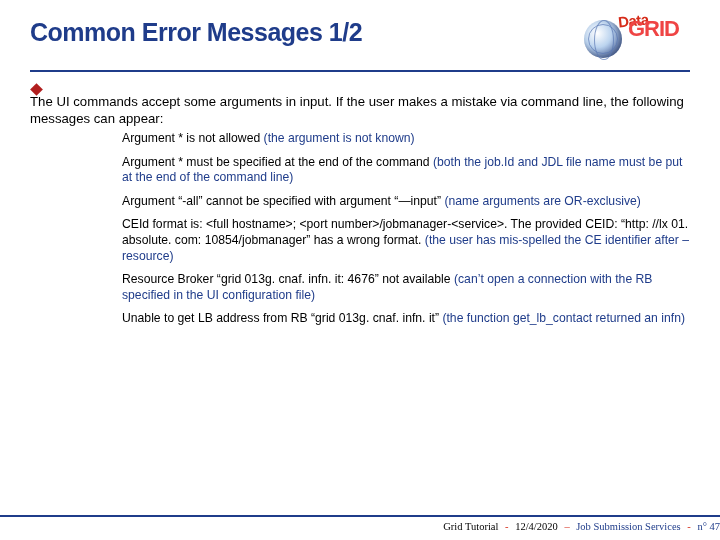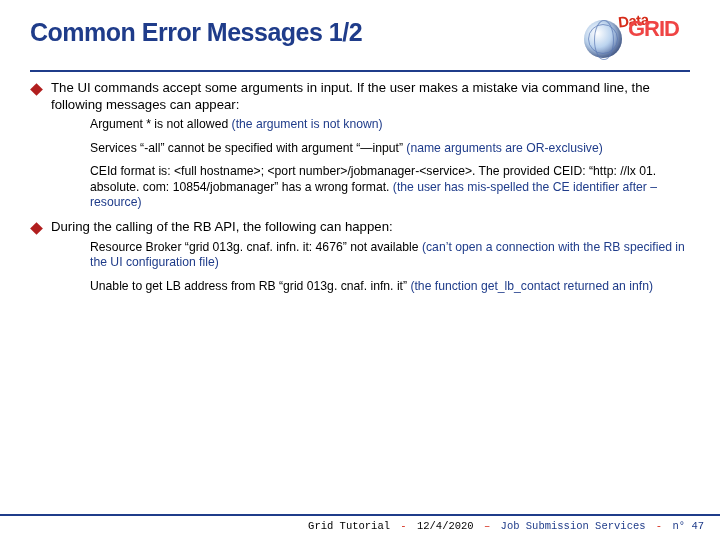--- a/index.html
+++ b/index.html
@@ -85,35 +85,36 @@
     margin: 6px 0 8px 0;
   }
 
   .body {
     font-size: 13.2px;
     line-height: 1.25;
   }
   .bullet {
     display: flex;
     margin: 4px 0 2px 0;
+    flex-direction: column;
   }
   .diamond {
     flex: 0 0 auto;
     width: 9px;
     height: 9px;
     background: #b11e1e;
     transform: rotate(45deg);
     margin: 5px 10px 0 2px;
   }
   .bullet .text {
     flex: 1 1 auto;
   }
 
   .sublist {
-    margin: 4px 0 6px 60px;
+    margin: 4px 0 6px 92px;
   }
   .subitem {
     font-size: 12.2px;
     line-height: 1.28;
     margin: 4px 0 8px 0;
     font-family: Tahoma, Verdana, sans-serif;
   }
   .explain { color: #1f3c8a; }
 
   .footer {
@@ -123,22 +124,21 @@
     bottom: 8px;
   }
   .footer-hr {
     border: none;
     border-top: 2px solid #1f3c8a;
     margin: 0 0 4px 0;
   }
   .footer-text {
     text-align: right;
     font-size: 10.5px;
-    padding-right: 16px;
-    font-family: Liberation Mono, monospace;
+    font-family: Liberation Serif, serif;
     margin-left: 32px;
   }
   .footer-text .blue { color: #1f3c8a; }
   .footer-text .sep  { color: #d62c1a; margin: 0 4px; }
 </style>
 </head>
 <body>
 
 <div class="slide">
 
@@ -158,31 +158,30 @@
     <div class="bullet">
       <div class="diamond"></div>
       <div class="text">The UI commands accept some arguments in input. If the user makes a mistake via command line, the following messages can appear:</div>
     </div>
 
     <div class="sublist">
       <div class="subitem">
         <span>Argument * is not allowed </span><span class="explain">(the argument is not known)</span>
       </div>
       <div class="subitem">
-        <span>Services “-all” cannot be specified with argument “—input” </span><span class="explain">(name arguments are OR-exclusive)</span>
+        <span>Argument * must be specified at the end of the command </span><span class="explain">(both the job.Id and JDL file name must be put at the end of the command line)</span>
+      </div>
+      <div class="subitem">
+        <span>Argument “-all” cannot be specified with argument “—input” </span><span class="explain">(name arguments are OR-exclusive)</span>
       </div>
       <div class="subitem">
         <span>CEId format is: &lt;full hostname&gt;; &lt;port number&gt;/jobmanager-&lt;service&gt;. The provided CEID: “http: //lx 01. absolute. com: 10854/jobmanager” has a wrong format. </span><span class="explain">(the user has mis-spelled the CE identifier after –resource)</span>
       </div>
     </div>
 
-    <div class="bullet">
-      <div class="diamond"></div>
-      <div class="text">During the calling of the RB API, the following can happen:</div>
-    </div>
 
     <div class="sublist">
       <div class="subitem">
         <span>Resource Broker “grid 013g. cnaf. infn. it: 4676” not available </span><span class="explain">(can’t open a connection with the RB specified in the UI configuration file)</span>
       </div>
       <div class="subitem">
         <span>Unable to get LB address from RB “grid 013g. cnaf. infn. it” </span><span class="explain">(the function get_lb_contact returned an infn)</span>
       </div>
     </div>
 

